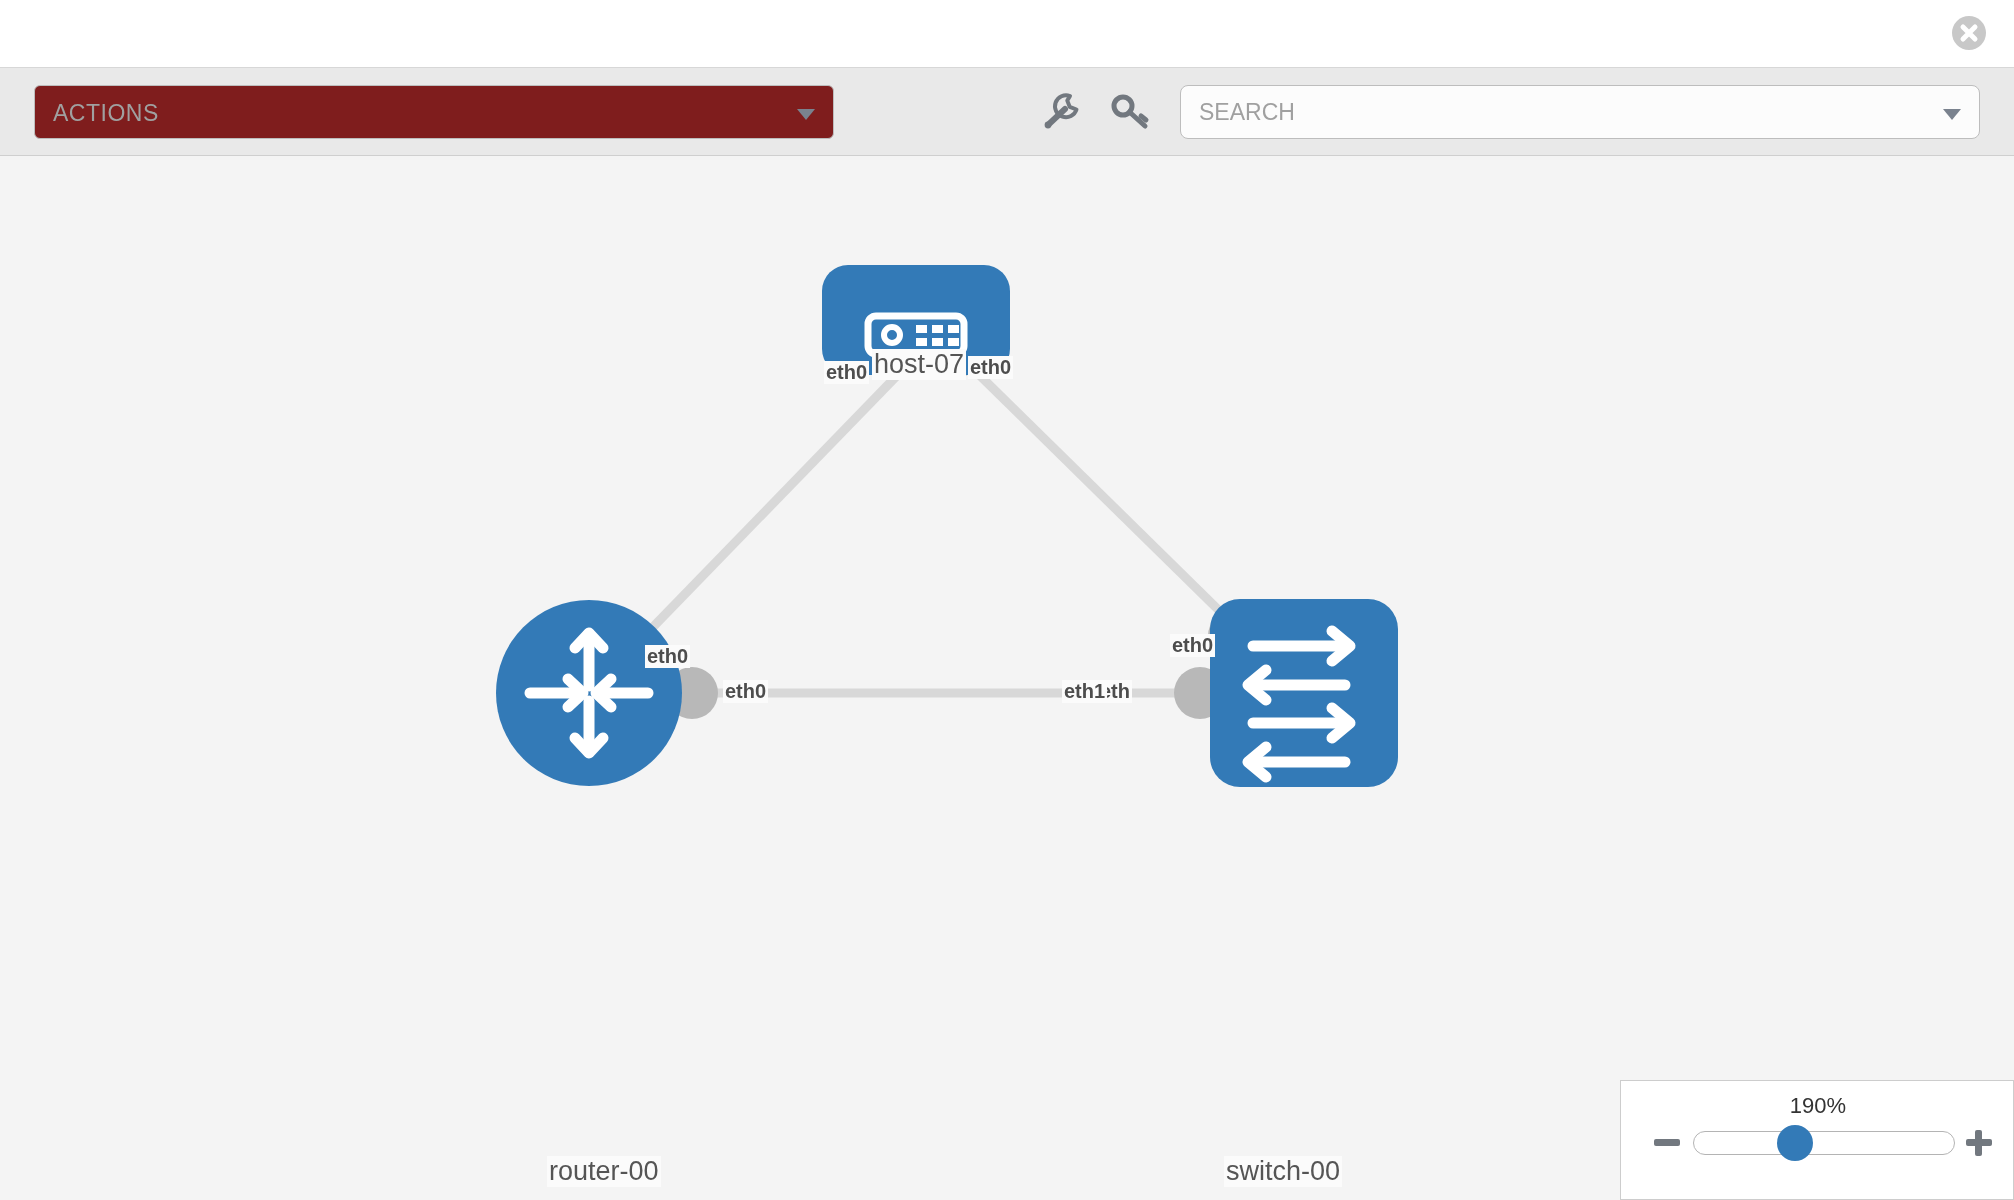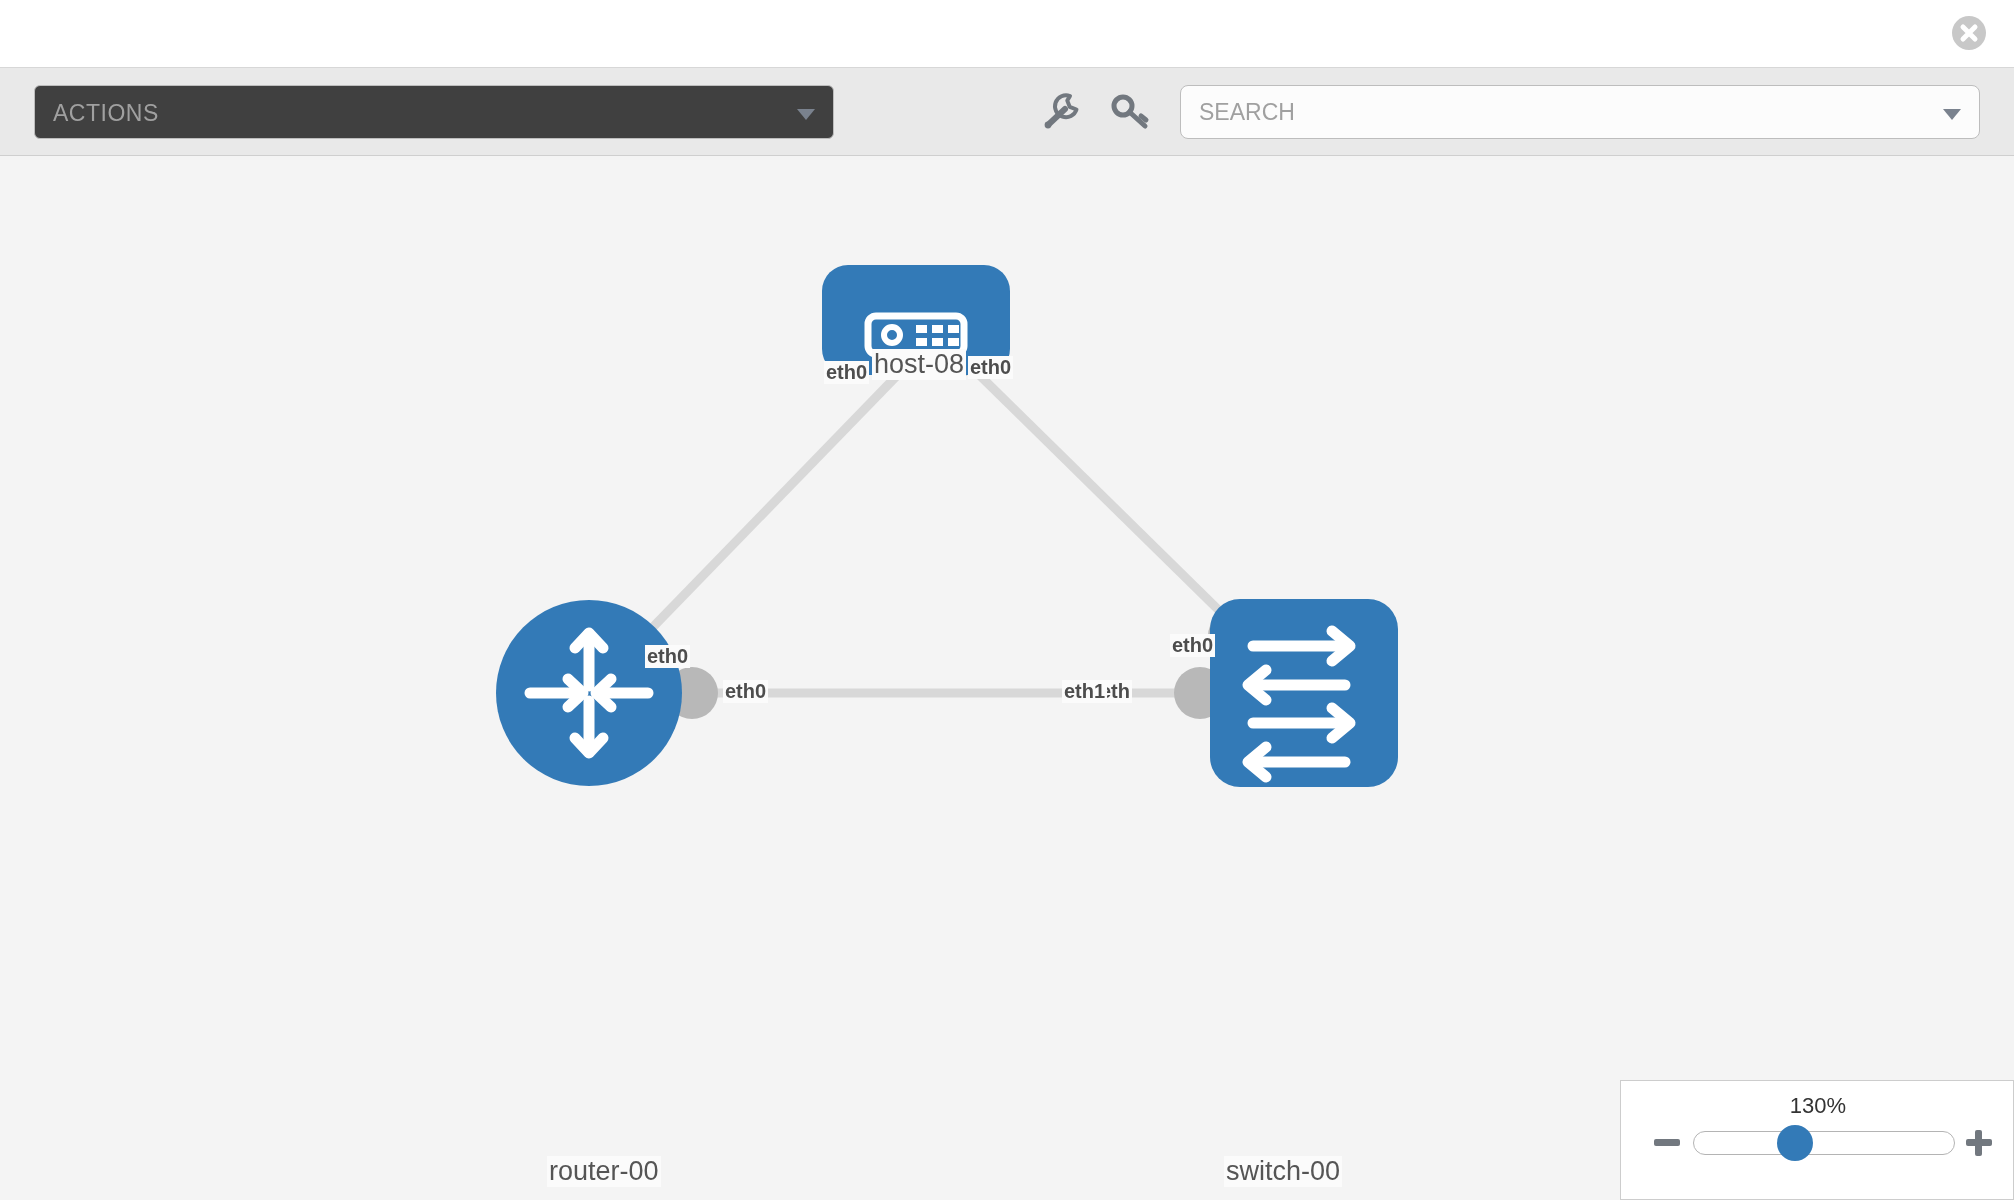--- a/index.html
+++ b/index.html
@@ -60,21 +60,21 @@
     background: #e9e9e9;
     border-bottom: 1px solid #cfcfcf;
     box-sizing: border-box;
   }
   .actions-select {
     position: absolute;
     left: 34px;
     top: 17px;
     width: 800px;
     height: 54px;
-    background: #404040;
+    background: #7f1d1d;
     border: 1px solid #bdbdbd;
     border-radius: 6px;
     box-sizing: border-box;
     cursor: pointer;
   }
   .actions-label {
     position: absolute;
     left: 18px;
     top: 14px;
     font-size: 23px;
@@ -309,35 +309,35 @@
           <path d="M1345 529 L1250 529"></path>
           <path d="M1266 514 L1248 529 L1266 544"></path>
           <path d="M1253 567 L1348 567"></path>
           <path d="M1332 552 L1350 567 L1332 582"></path>
           <path d="M1345 606 L1250 606"></path>
           <path d="M1266 591 L1248 606 L1266 621"></path>
         </g>
       </g>
     </svg>
 
-    <div class="node-label" style="left:872px; top:193px;">host-08</div>
+    <div class="node-label" style="left:872px; top:193px;">host-07</div>
     <div class="node-label" style="left:529px; top:1000px;margin-left:18px;">router-00</div>
     <div class="node-label" style="left:1224px; top:1000px;">switch-00</div>
 
     <div class="iface-label" style="left:824px; top:205px;">eth0</div>
     <div class="iface-label" style="left:968px; top:200px;">eth0</div>
     <div class="iface-label" style="left:645px; top:489px;">eth0</div>
     <div class="iface-label" style="left:1170px; top:478px;">eth0</div>
     <div class="iface-label" style="left:723px; top:524px;">eth0</div>
     <div class="iface-label" style="left:1098px; top:524px;">eth</div>
     <div class="iface-label" style="left:1062px; top:524px;">eth1</div>
   </div>
 
   <div class="zoom-panel">
-    <div class="zoom-value">130%</div>
+    <div class="zoom-value">190%</div>
 
     <div class="zoom-minus">
       <svg width="36" height="36" viewBox="0 0 36 36">
         <rect x="5" y="14" width="26" height="7" rx="2" fill="#72787f"></rect>
       </svg>
     </div>
 
     <div class="zoom-track"></div>
     <div class="zoom-handle"></div>
 

